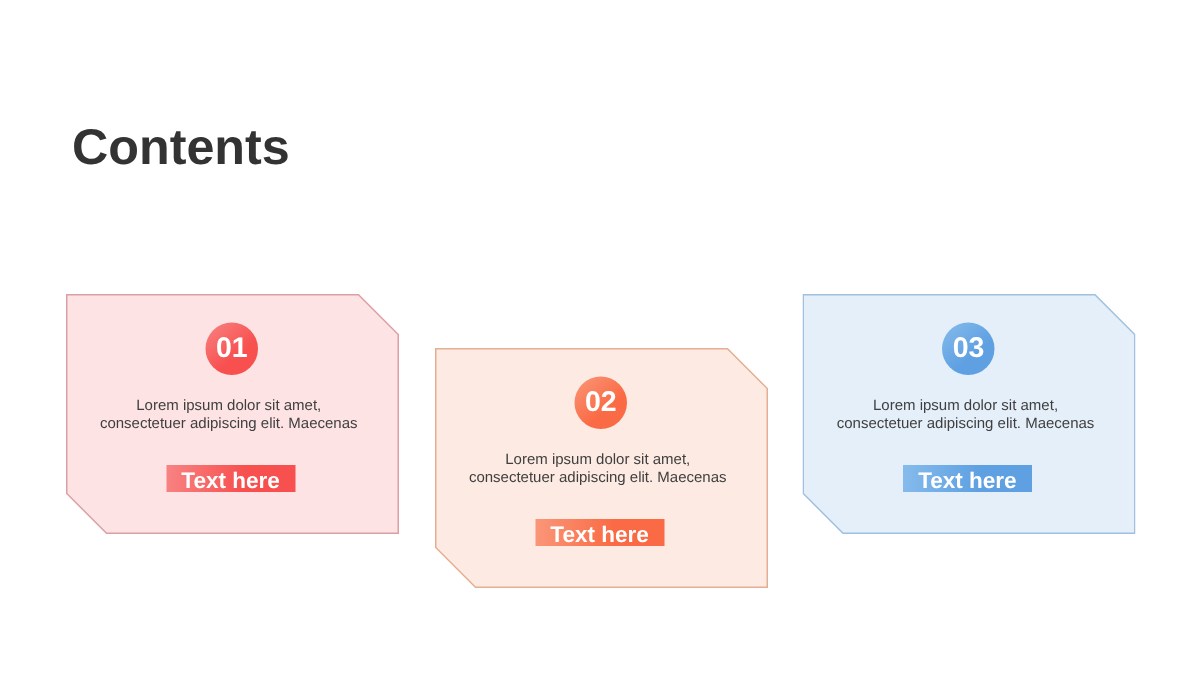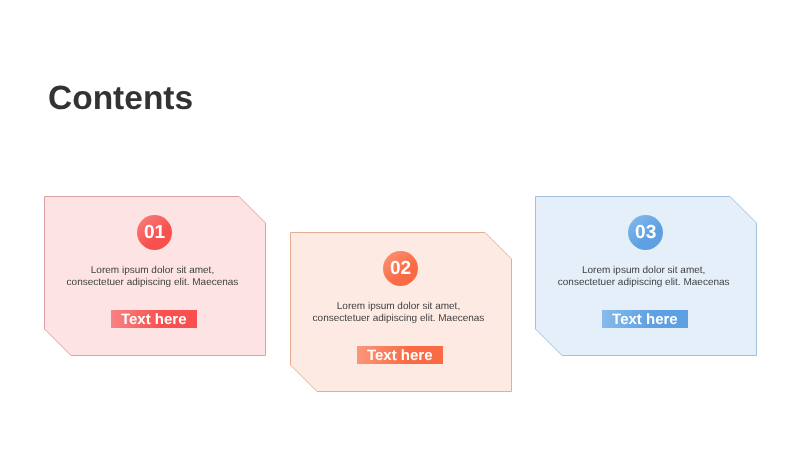--- a/index.html
+++ b/index.html
@@ -21,21 +21,21 @@
   .badge{position:absolute;left:50%;margin-left:-17.5px;top:19.2px;
          width:35px;height:35px;border-radius:50%;
          display:flex;align-items:center;justify-content:center;box-sizing:border-box;padding-top:1px;
          color:#ffffff;font-size:19px;font-weight:bold;letter-spacing:0px;}
 
   .desc{position:absolute;left:0;right:4px;top:68.5px;text-align:center;
         font-size:10px;line-height:12px;color:#3f3f3f;}
 
   .btn{position:absolute;left:50%;margin-left:-43.8px;top:114px;
        width:86px;height:18px;box-sizing:border-box;padding-top:2px;
-       display:flex;align-items:flex-end;justify-content:center;
+       display:flex;align-items:center;justify-content:center;
        color:#ffffff;font-size:15px;font-weight:bold;}
 
   
   .card-1 [data-name="card-shape-path"]{fill:#fde3e3;stroke:#dba0a5;}
   .card-2 [data-name="card-shape-path"]{fill:#fdeae2;stroke:#e3ae92;}
   .card-3 [data-name="card-shape-path"]{fill:#e5eff9;stroke:#a1c0de;}
   .card-1 .badge{background:linear-gradient(140deg,#f88383 0%,#f7504f 62%);}
   .card-2 .badge{background:linear-gradient(140deg,#fa9779 0%,#fa6b45 62%);}
   .card-3 .badge{background:linear-gradient(140deg,#86bbec 0%,#5ea0e2 62%);}
   .card-1 .btn{background:linear-gradient(95deg,#f88383 0%,#f7504f 60%,#f7504f 100%);}

